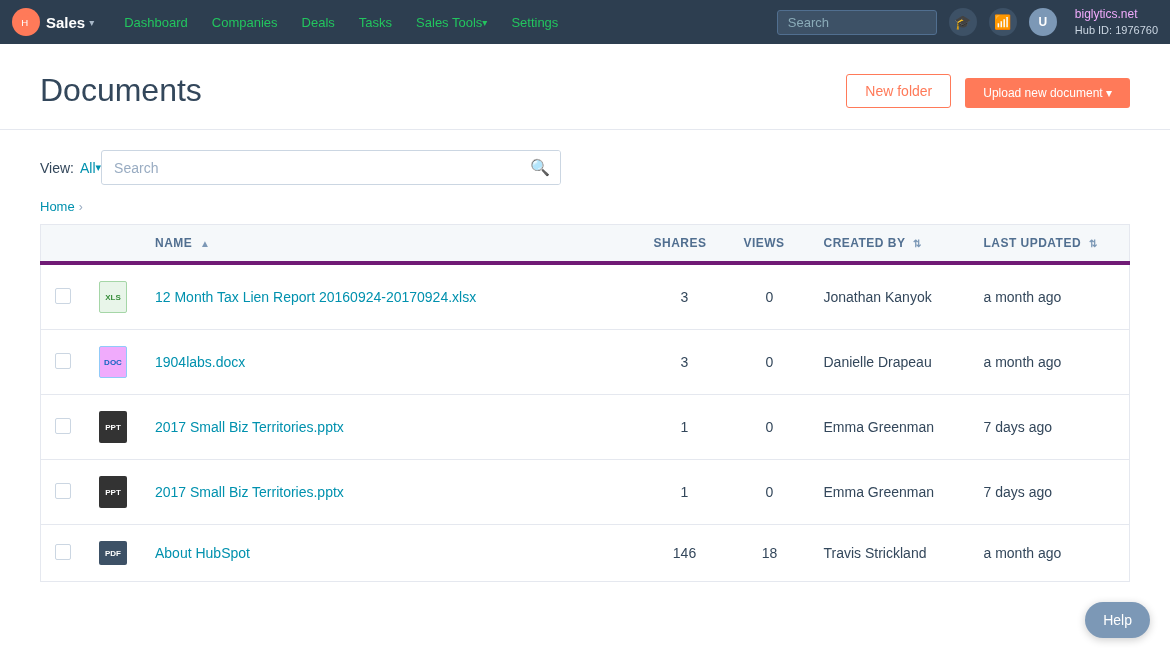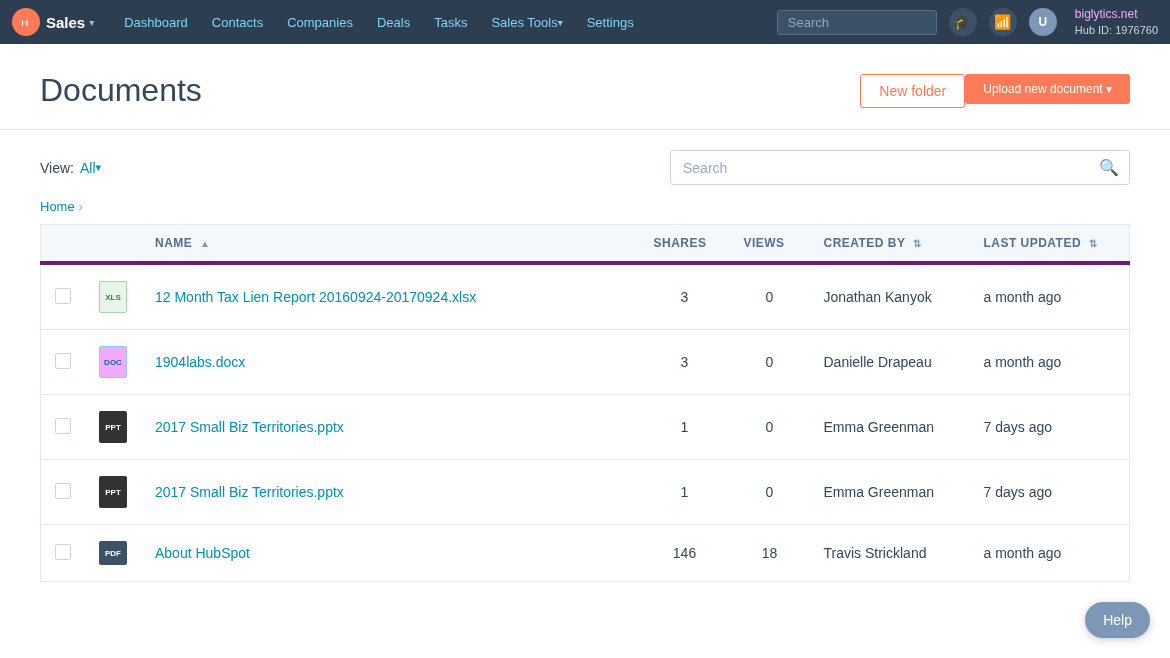--- a/index.html
+++ b/index.html
@@ -28,21 +28,21 @@
       font-size: 15px;
       font-weight: 600;
       margin-right: 4px;
     }
     .topnav-brand-arrow {
       color: #a8b8c8;
       font-size: 10px;
       margin-right: 18px;
     }
     .topnav-item {
-      color: #7dd3fc;
+      color: #22c55e;
       font-size: 13px;
       padding: 0 12px;
       height: 44px;
       display: flex; align-items: center;
       cursor: pointer;
       white-space: nowrap;
     }
     .topnav-item.has-arrow::after { content: ' ▾'; font-size: 10px; }
     .topnav-search {
       margin-left: auto;
@@ -94,21 +94,21 @@
       justify-content: space-between;
       padding: 28px 40px 20px 40px;
       border-bottom: 1px solid #e5e8ef;
     }
     .page-title {
       font-size: 32px;
       font-weight: 300;
       color: #33475b;
     }
     .page-header-actions {
-      display: flex; gap: 0; align-items: flex-start;
+      display: flex; gap: 14px; align-items: flex-end;
     }
     .btn-outline {
       border: 1px solid #ff7a59;
       color: #ff7a59;
       background: #fff;
       padding: 8px 18px;
       border-radius: 3px;
       font-size: 14px;
       cursor: pointer;
     }
@@ -125,21 +125,21 @@
 
     
     .content {
       padding: 20px 40px;
     }
 
     
     .toolbar-row {
       display: flex;
       align-items: center;
-      justify-content: space-between;
+      justify-content: flex-start;
       margin-bottom: 14px;
     }
     .view-label { color: #33475b; font-size: 14px; margin-right: 6px; }
     .view-select {
       display: flex; align-items: center; gap: 0;
       cursor: pointer;
     }
     .view-select span { color: #0091ae; font-size: 14px; font-weight: 500; }
     .view-select .arrow { color: #0091ae; font-size: 11px; }
     .search-box {
@@ -281,21 +281,20 @@
   <div class="topnav-logo">
     <svg viewBox="0 0 20 20">
         <circle cx="10" cy="10" r="9" fill="#ff7a59"></circle>
         <text x="4" y="15" fill="white" font-size="12" font-family="sans-serif">H</text>
       </svg>
   </div>
   <span class="topnav-brand">Sales</span>
   <span class="topnav-brand-arrow">▾</span>
 
   <div class="topnav-item">Dashboard</div>
-  <div class="topnav-item">Contacts</div>
   <div class="topnav-item">Companies</div>
   <div class="topnav-item">Deals</div>
   <div class="topnav-item">Tasks</div>
   <div class="topnav-item has-arrow">Sales Tools</div>
   <div class="topnav-item">Settings</div>
 
   <input class="topnav-search" type="text" placeholder="Search" style="">
 
   <div class="topnav-icons">
     <div class="topnav-icon-btn">🎓</div>

